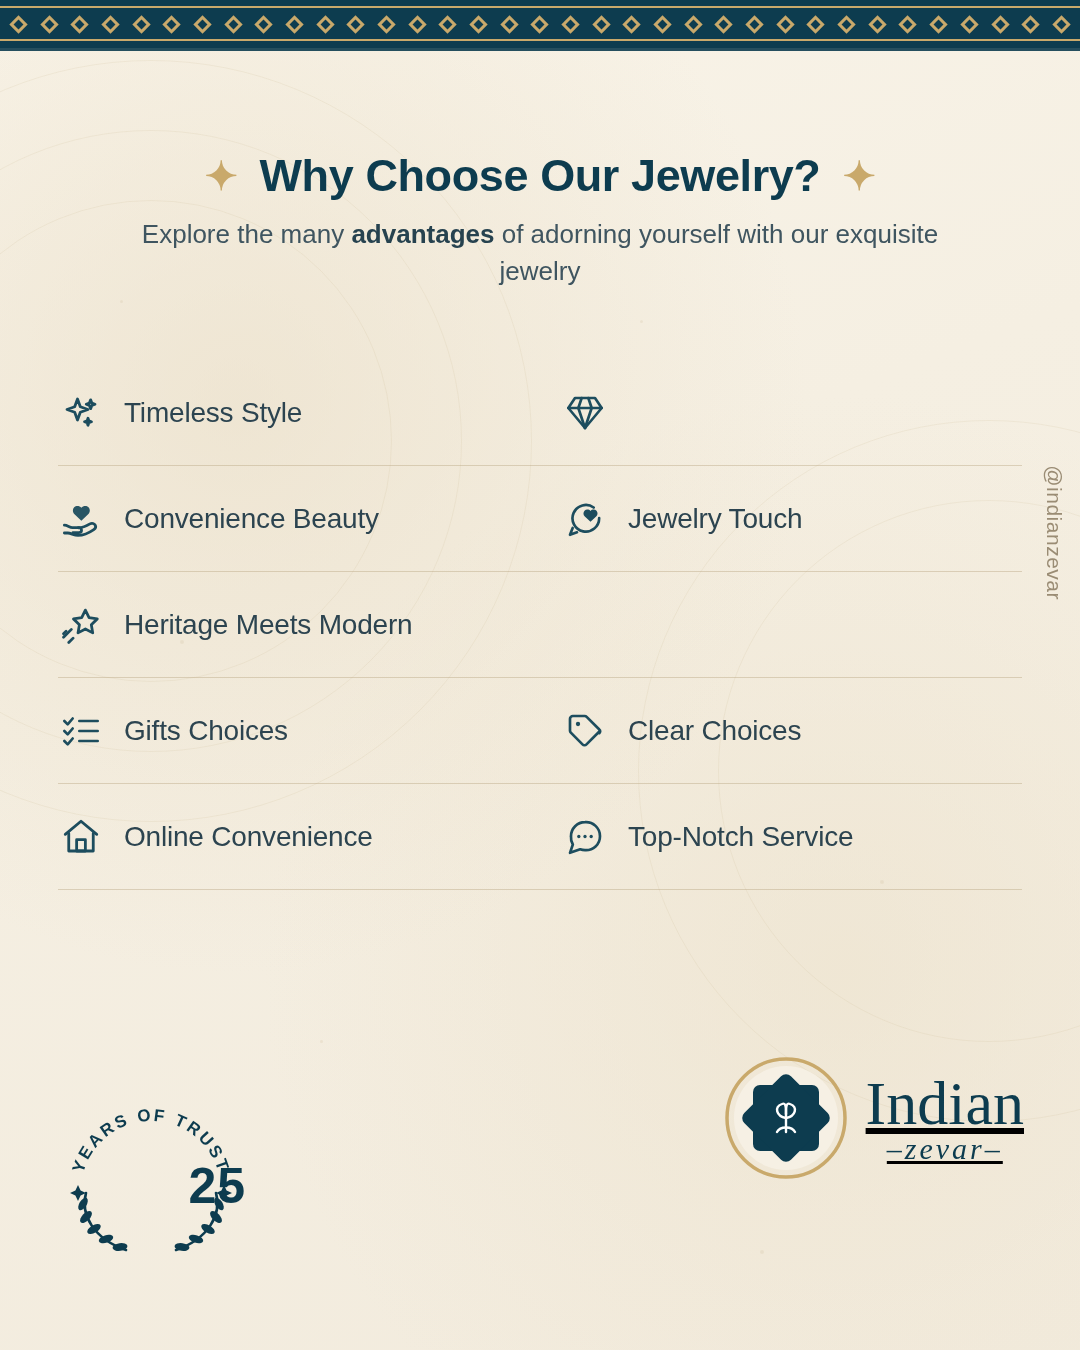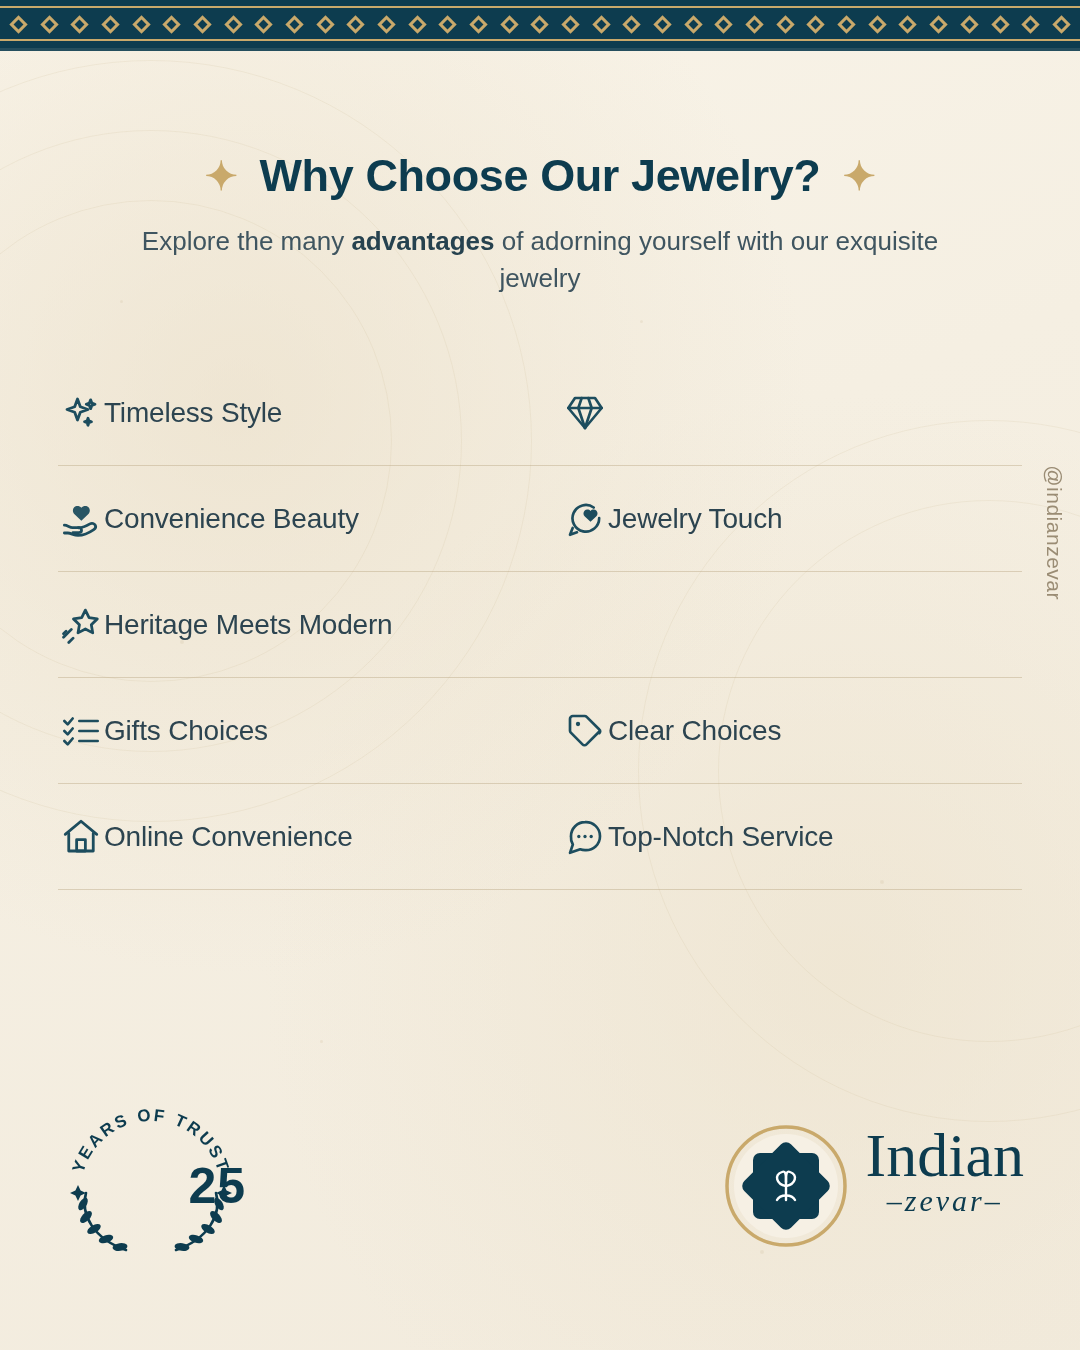--- a/index.html
+++ b/index.html
@@ -103,21 +103,21 @@
     color: #0d3c4f;
     letter-spacing: -0.4px;
   }
   .spark {
     color: #c9a96b;
     font-size: 40px;
     line-height: 1;
     display: inline-block;
   }
   .subhead {
-    margin: 21px auto 0;
+    margin: 14px auto 0;
     width: 860px;
     text-align: center;
     font-size: 26px;
     line-height: 1.42;
     color: #3f5560;
   }
   .subhead b {
     color: #26424f;
     font-weight: bold;
   }
@@ -133,20 +133,21 @@
     display: flex;
     align-items: stretch;
     height: 105px;
     border-bottom: 1px solid rgba(180,160,122,0.4);
   }
   .frow:last-child { border-bottom: 1px solid rgba(180,160,122,0.4); }
   .fcell {
     flex: 0 0 50%;
     display: flex;
     align-items: center;
+    gap: 20px;
     box-sizing: border-box;
   }
   .fcell.right { padding-left: 22px; }
   .ficon {
     flex: 0 0 46px;
     width: 46px;
     height: 46px;
     display: flex;
     align-items: center;
     justify-content: center;
@@ -201,24 +202,25 @@
     font-size: 50px;
     font-weight: bold;
     color: #0d3c4f;
     letter-spacing: 1px;
   }
 
   
   .logo {
     position: absolute;
     right: 56px;
-    top: 1124px;
-    display: flex;
-    align-items: flex-start;
+    top: 1056px;
+    display: flex;
+    align-items: center;
     gap: 18px;
+    text-decoration: underline;
   }
   .logo-mark {
     width: 124px;
     height: 124px;
     position: relative;
   }
   .logo-text {
     display: flex;
     flex-direction: column;
     align-items: center;

